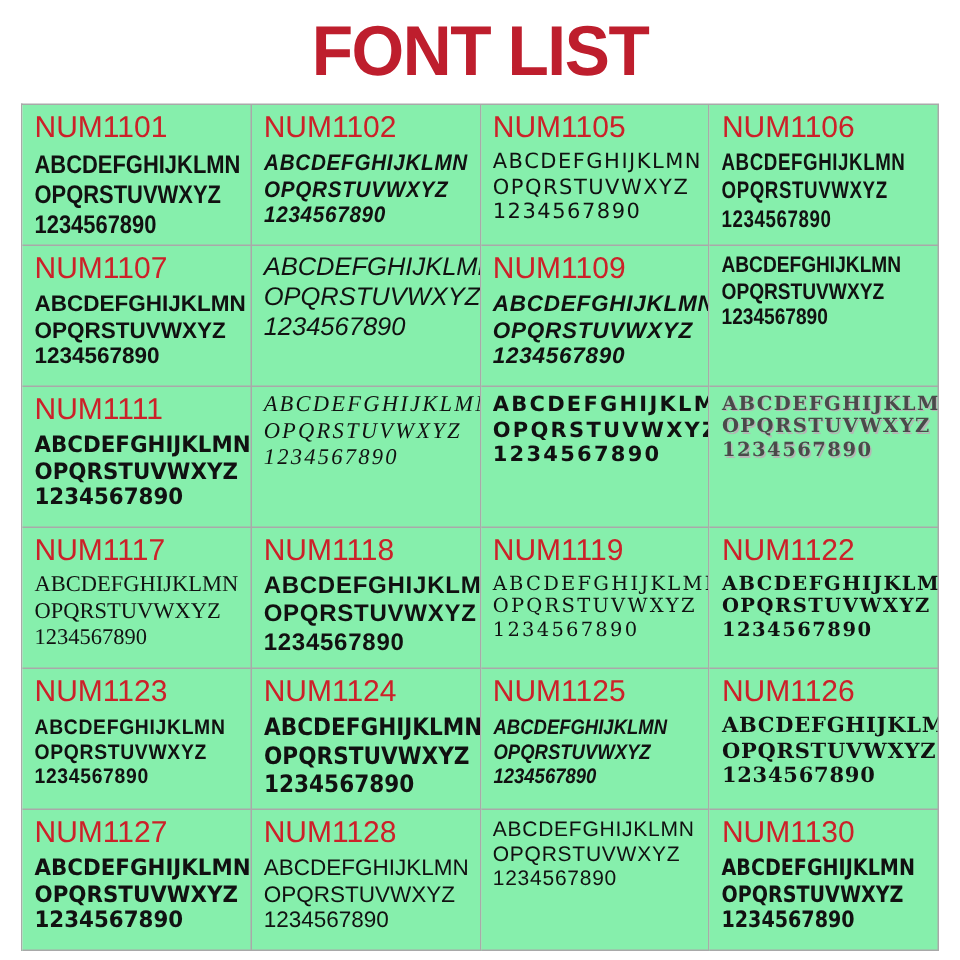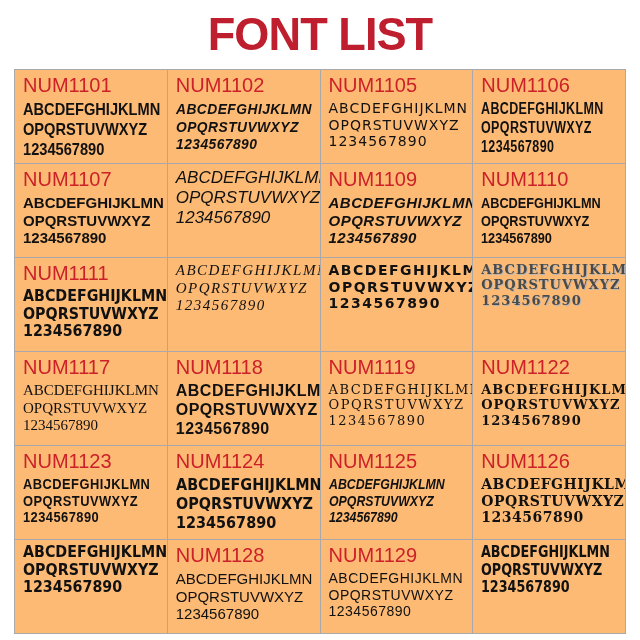--- a/index.html
+++ b/index.html
@@ -24,21 +24,21 @@
     grid-template-columns:repeat(4,1fr);
     grid-auto-rows:94px;
     border-top:1px solid #a9a9a9;
     border-left:1px solid #a9a9a9;
   }
   .cell{
     border-right:1px solid #a9a9a9;
     border-bottom:1px solid #a9a9a9;
     padding:4px 6px 0 8px;
     overflow:hidden;
-    background:#fdba74;
+    background:#86efac;
   }
   .code{
     color:var(--code-red,#cc2129);
     font-size:20px;
     font-weight:400;
     margin-bottom:3px;
     white-space:nowrap;
   }
   .sample{
     color:#111;
@@ -134,21 +134,20 @@
   <div class="cell">
     <div class="code">NUM1109</div>
     <div class="sample s-brush-italic">
       <div>ABCDEFGHIJKLMN</div>
       <div>OPQRSTUVWXYZ</div>
       <div>1234567890</div>
     </div>
   </div>
 
   <div class="cell">
-    <div class="code">NUM1110</div>
     <div class="sample s-sans-condensed">
       <div>ABCDEFGHIJKLMN</div>
       <div>OPQRSTUVWXYZ</div>
       <div>1234567890</div>
     </div>
   </div>
 
   <div class="cell">
     <div class="code">NUM1111</div>
     <div class="sample s-rounded-bold">
@@ -248,45 +247,46 @@
   <div class="cell">
     <div class="code">NUM1126</div>
     <div class="sample s-blackletter">
       <div>ABCDEFGHIJKLMN</div>
       <div>OPQRSTUVWXYZ</div>
       <div>1234567890</div>
     </div>
   </div>
 
   <div class="cell">
+    <div class="code">NUM1127</div>
     <div class="sample s-heavy-rounded">
       <div>ABCDEFGHIJKLMN</div>
       <div>OPQRSTUVWXYZ</div>
       <div>1234567890</div>
     </div>
   </div>
 
   <div class="cell">
     <div class="code">NUM1128</div>
     <div class="sample s-sans-regular">
       <div>ABCDEFGHIJKLMN</div>
       <div>OPQRSTUVWXYZ</div>
       <div>1234567890</div>
     </div>
   </div>
 
   <div class="cell">
-    <div class="code">NUM1129</div>
     <div class="sample s-sans-wide">
       <div>ABCDEFGHIJKLMN</div>
       <div>OPQRSTUVWXYZ</div>
       <div>1234567890</div>
     </div>
   </div>
 
   <div class="cell">
+    <div class="code">NUM1130</div>
     <div class="sample s-heavy-condensed">
       <div>ABCDEFGHIJKLMN</div>
       <div>OPQRSTUVWXYZ</div>
       <div>1234567890</div>
     </div>
   </div>
 </div>
 
 </body></html>

